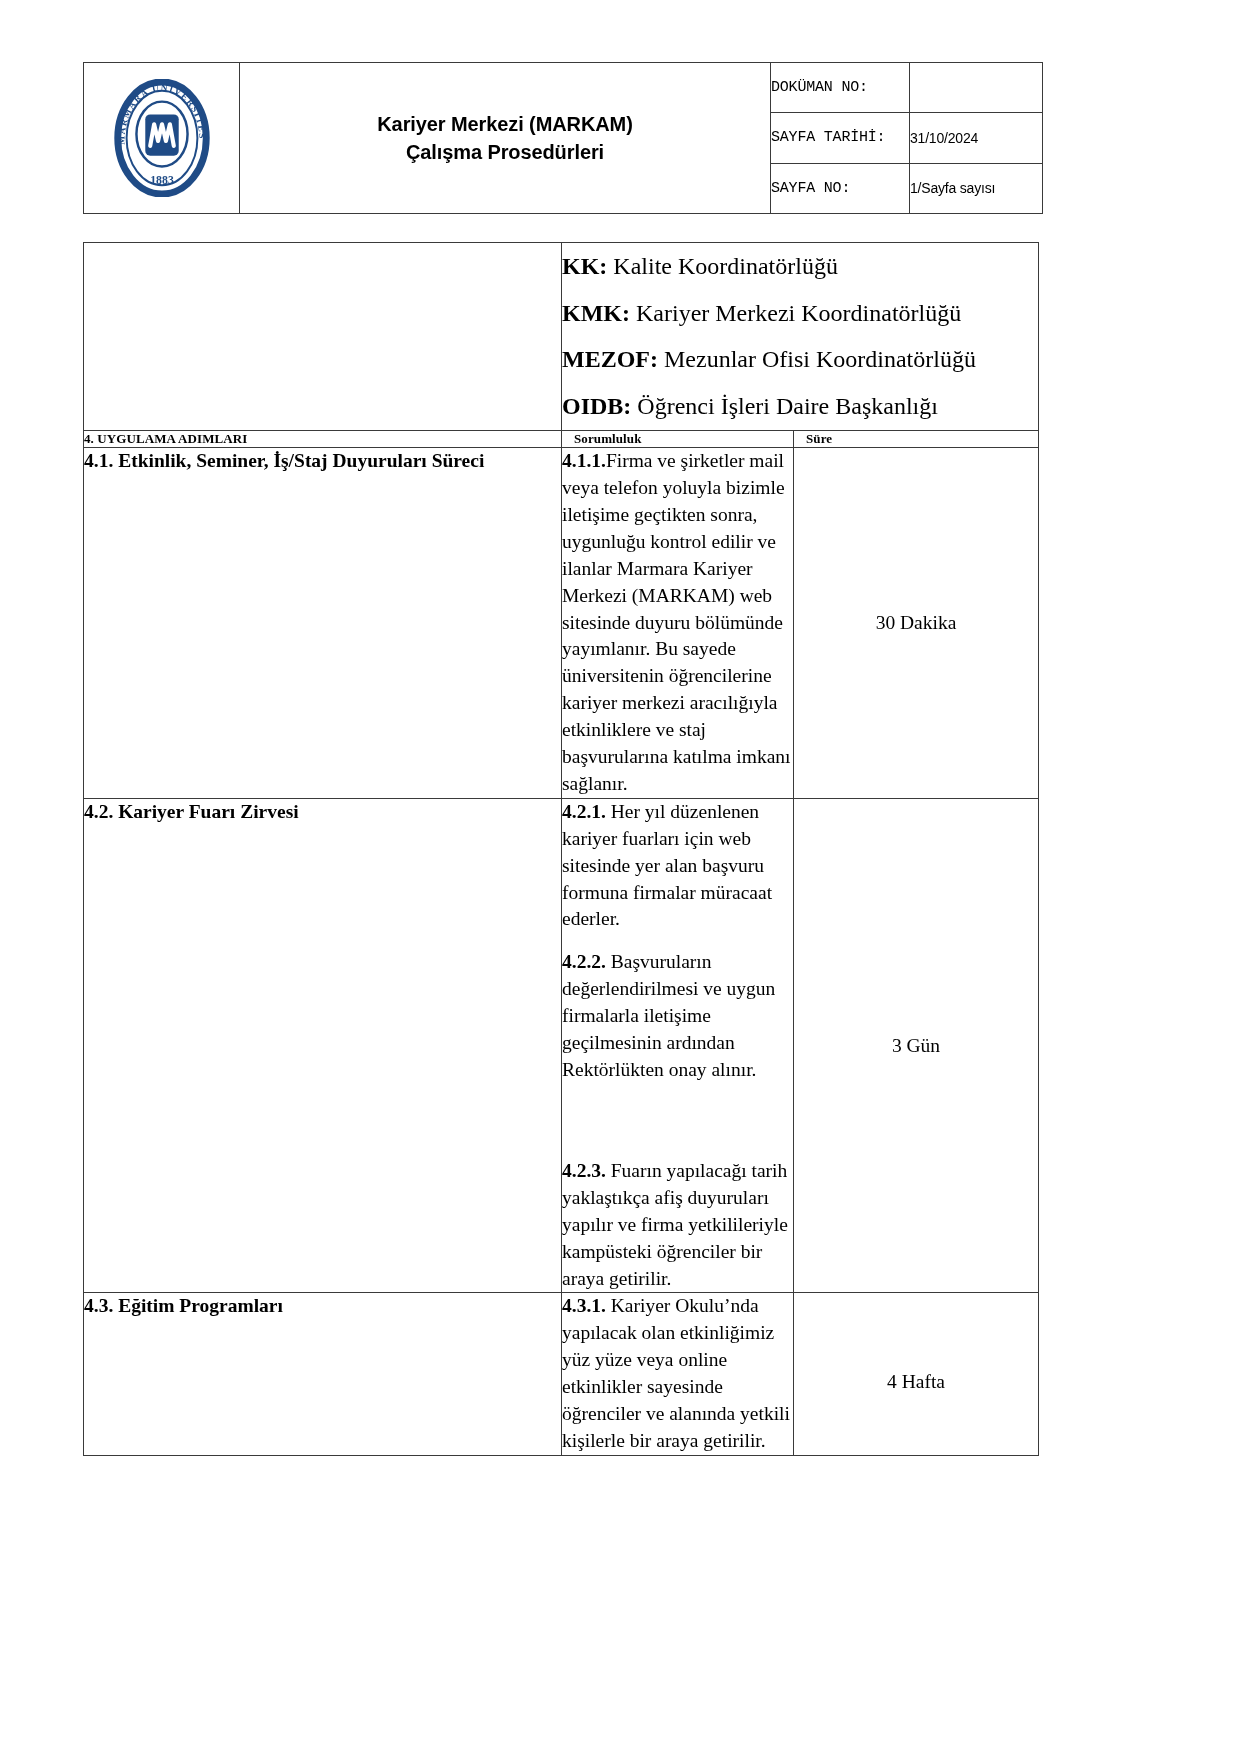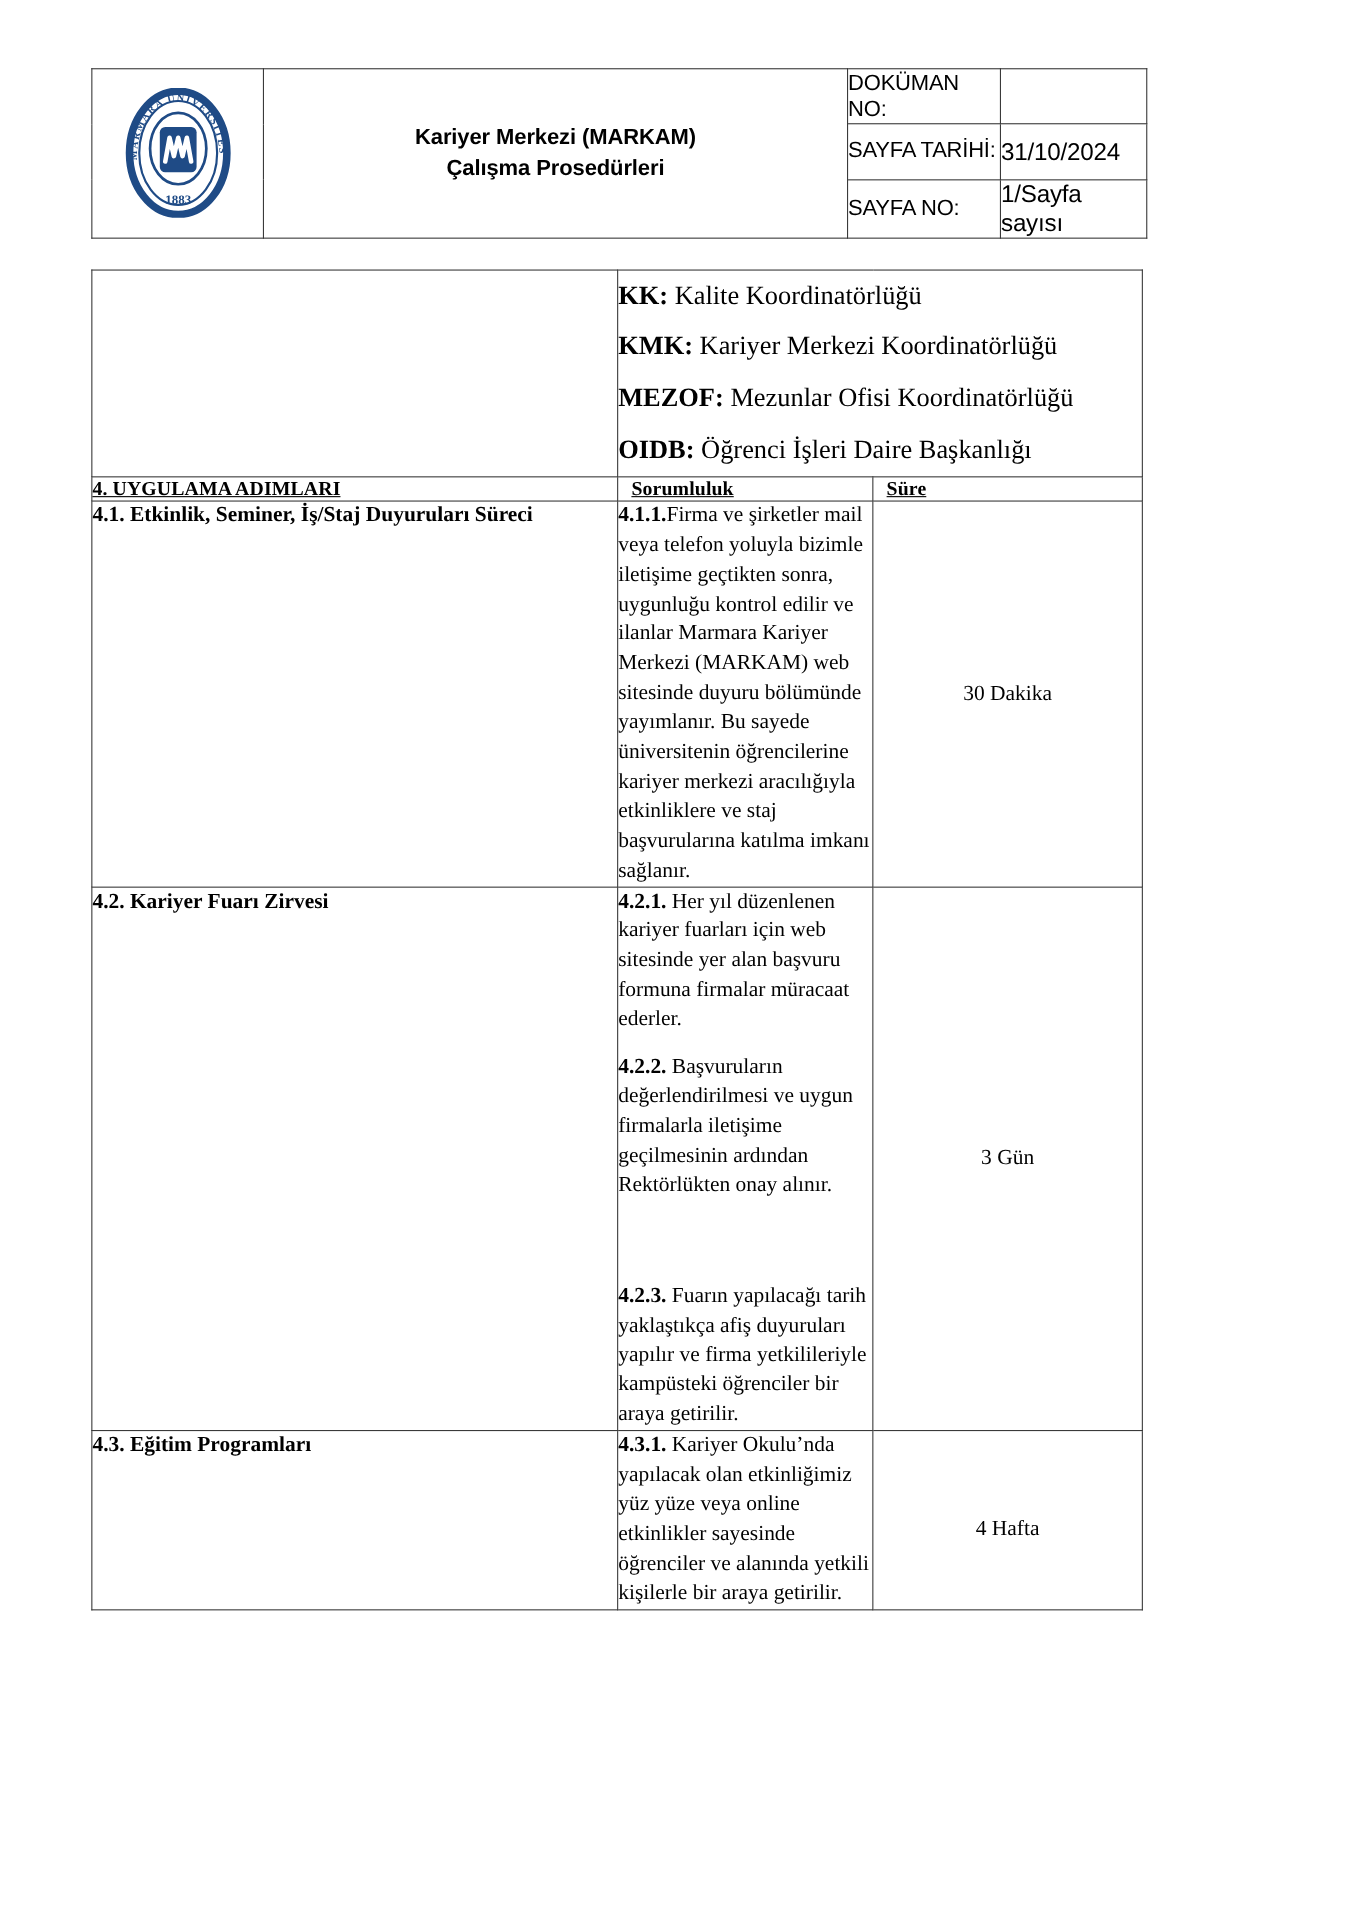--- a/index.html
+++ b/index.html
@@ -46,30 +46,30 @@
     font-family: "Liberation Sans", "DejaVu Sans", sans-serif;
     font-weight: bold;
     font-size: 20px;
     line-height: 1.42;
     letter-spacing: -0.1px;
     padding: 6px 10px;
   }
   .title-cell .t-line { display: block; white-space: nowrap; }
   .meta-label {
     width: 138px;
-    font-family: Liberation Sans, sans-serif;
-    font-size: 20px;
+    font-family: Liberation Mono, monospace;
+    font-size: 15px;
     padding: 8px 0 8px 14px;
     height: 49.3px;
     letter-spacing: -0.2px;
   }
   .meta-value {
     width: 132px;
     font-family: "Liberation Sans", "DejaVu Sans", sans-serif;
-    font-size: 22px;
+    font-size: 14px;
     padding: 8px 0 8px 12px;
     letter-spacing: -0.2px;
   }
 
   
   .logo-wrap {
     width: 118px;
     height: 118px;
     margin: 0 auto;
     display: block;
@@ -95,24 +95,23 @@
     padding: 13px 14px 14px 14px;
     font-size: 24px;
     line-height: 1.95;
     margin-top: 31px;
   }
   .abbr-line { display: block; white-space: nowrap; }
   .abbr-line b { font-weight: bold; }
 
   .hdr-cell {
     font-weight: bold;
-    font-size: 18px;
+    font-size: 13px;
     padding: 12px 14px 12px 14px;
     letter-spacing: 0.1px;
-    text-decoration: underline;
   }
   .hdr-cell.small-pad { padding-left: 12px; }
 
   .step-cell {
     padding: 14px 12px 16px 12px;
     font-size: 19.5px;
     font-weight: bold;
     line-height: 1.35;
   }
   .resp-cell {

